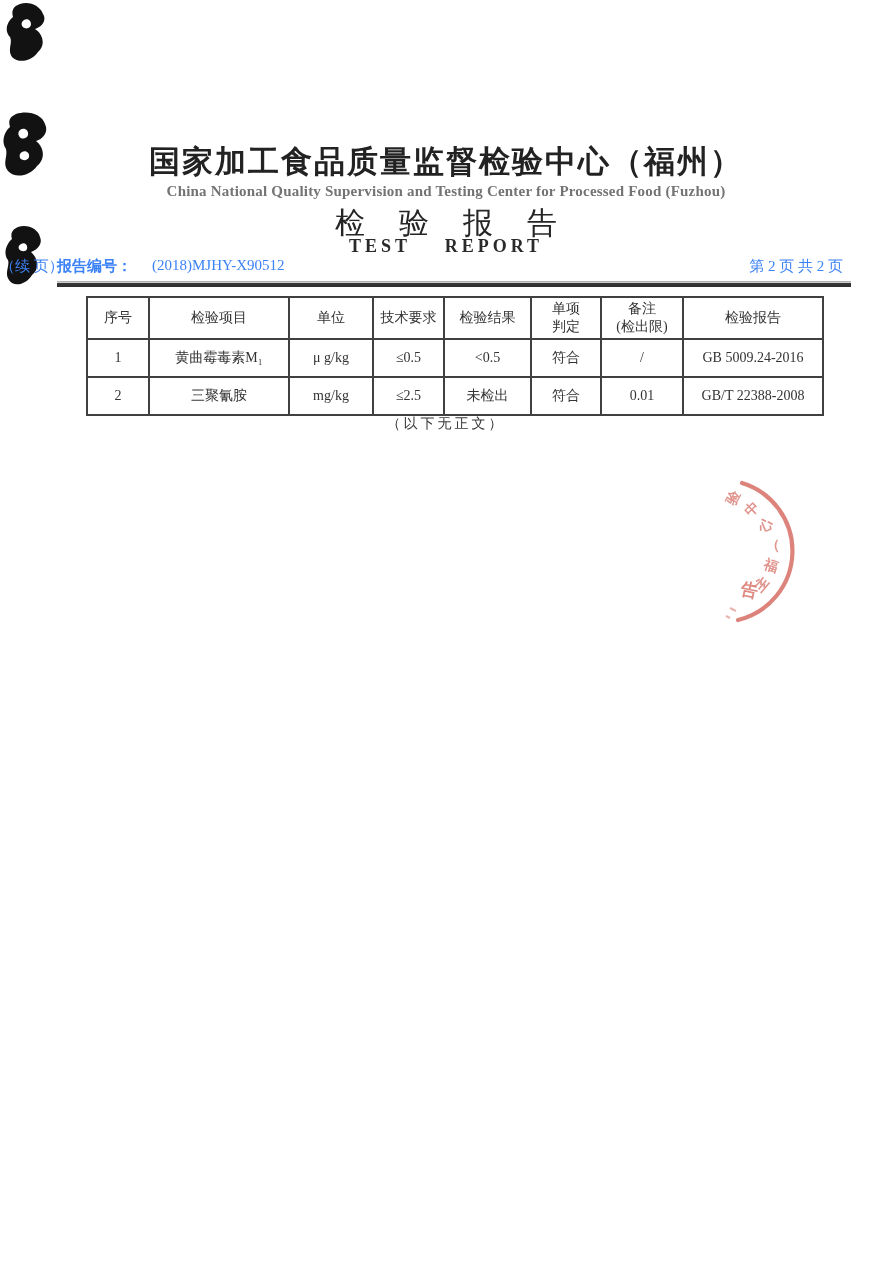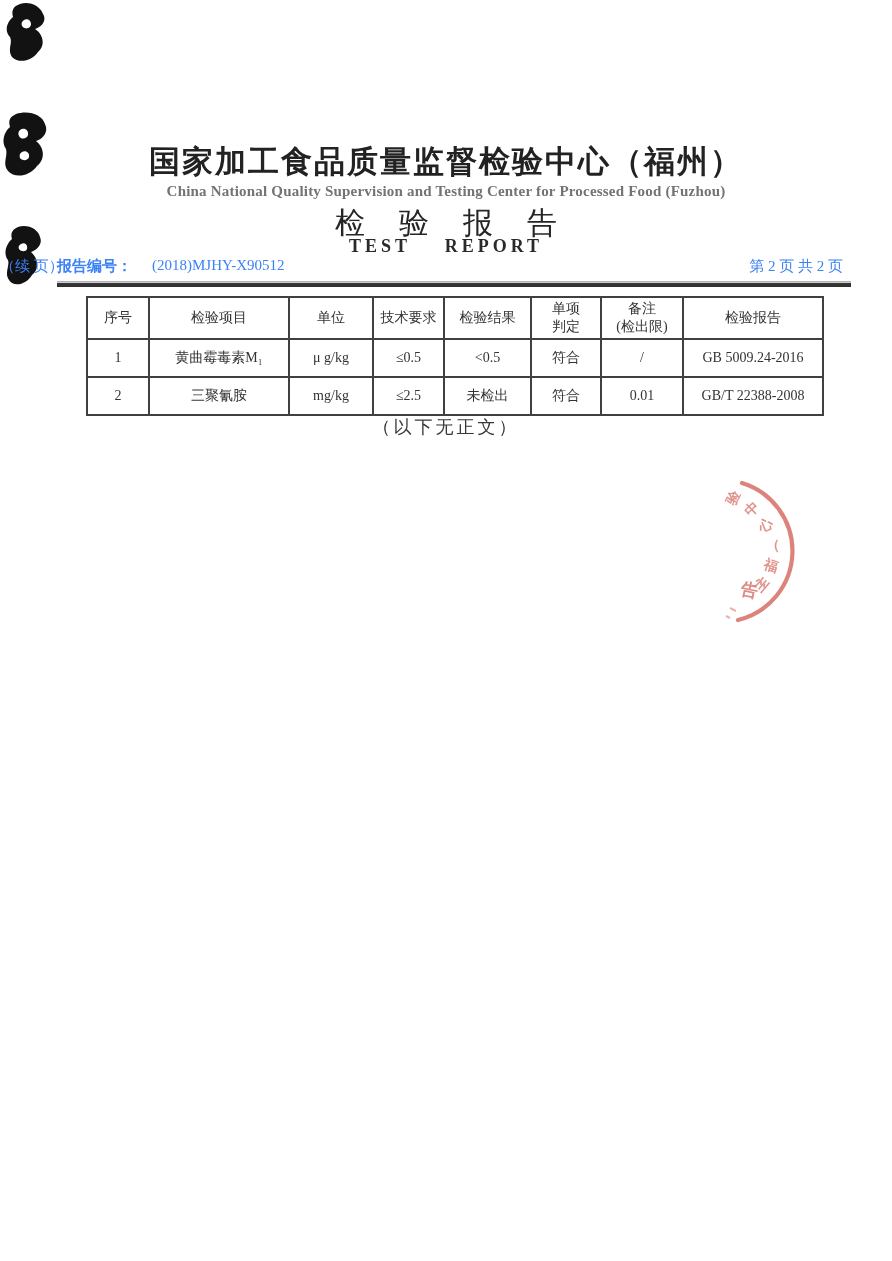--- a/index.html
+++ b/index.html
@@ -62,21 +62,21 @@
     padding:0; color:#333; line-height:1.3;
     overflow:hidden;
   }
   table.results thead tr { height:42px; }
   table.results tbody tr { height:38px; }
   table.results th { white-space:pre-line; }
   td.item { text-align:left; padding-left:13px;margin-top:20px; }
 
   .end-note {
     top:415px;
-    font-size:18px; color:#383838; letter-spacing:3px;text-align:center;
+    font-size:14px; color:#383838; letter-spacing:3px;text-align:center;
   }
 
   
   .seal { left:622px; top:470px; }
 
   
   .blob { left:0; }
 </style>
 </head>
 <body>

